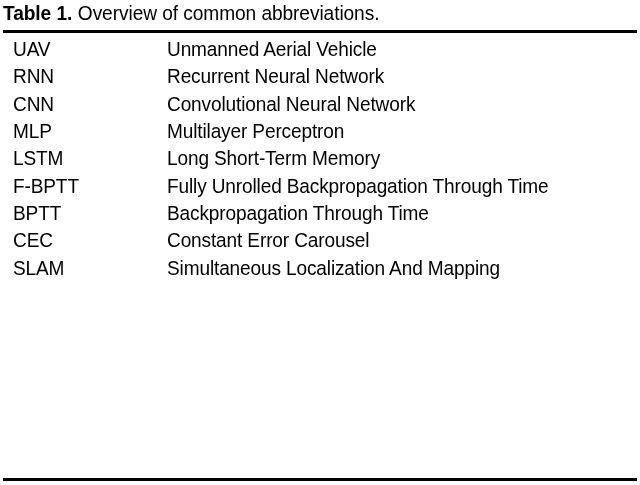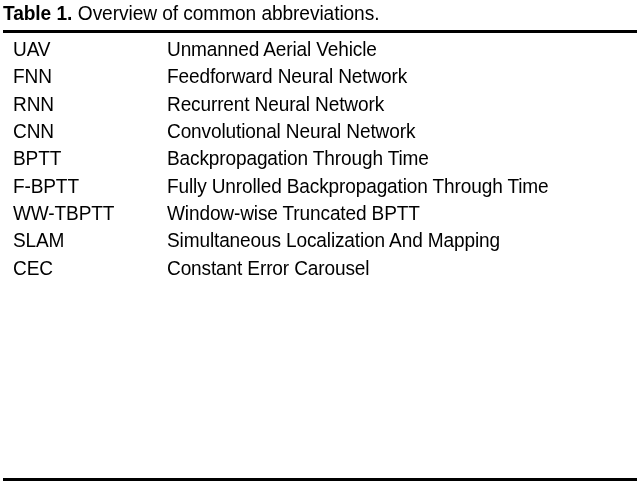--- a/index.html
+++ b/index.html
@@ -95,48 +95,48 @@
   </div>
 
   <div class="rule rule-top"></div>
 
   <div class="table-body" id="table-body">
       <div class="row">
         <span class="cell cell-abbr">UAV</span>
         <span class="cell cell-desc">Unmanned Aerial Vehicle</span>
       </div>
       <div class="row">
-        <span class="cell cell-abbr">FNN</span>
-        <span class="cell cell-desc">Feedforward Neural Network</span>
-      </div>
-      <div class="row">
         <span class="cell cell-abbr">RNN</span>
         <span class="cell cell-desc">Recurrent Neural Network</span>
       </div>
       <div class="row">
         <span class="cell cell-abbr">CNN</span>
         <span class="cell cell-desc">Convolutional Neural Network</span>
       </div>
       <div class="row">
-        <span class="cell cell-abbr">BPTT</span>
-        <span class="cell cell-desc">Backpropagation Through Time</span>
+        <span class="cell cell-abbr">MLP</span>
+        <span class="cell cell-desc">Multilayer Perceptron</span>
+      </div>
+      <div class="row">
+        <span class="cell cell-abbr">LSTM</span>
+        <span class="cell cell-desc">Long Short-Term Memory</span>
       </div>
       <div class="row">
         <span class="cell cell-abbr">F-BPTT</span>
         <span class="cell cell-desc">Fully Unrolled Backpropagation Through Time</span>
       </div>
       <div class="row">
-        <span class="cell cell-abbr">WW-TBPTT</span>
-        <span class="cell cell-desc">Window-wise Truncated BPTT</span>
+        <span class="cell cell-abbr">BPTT</span>
+        <span class="cell cell-desc">Backpropagation Through Time</span>
+      </div>
+      <div class="row">
+        <span class="cell cell-abbr">CEC</span>
+        <span class="cell cell-desc">Constant Error Carousel</span>
       </div>
       <div class="row">
         <span class="cell cell-abbr">SLAM</span>
         <span class="cell cell-desc">Simultaneous Localization And Mapping</span>
-      </div>
-      <div class="row">
-        <span class="cell cell-abbr">CEC</span>
-        <span class="cell cell-desc">Constant Error Carousel</span>
       </div>
     </div>
 
   <div class="rule rule-bottom"></div>
 
 </div>
 
 </body></html>

